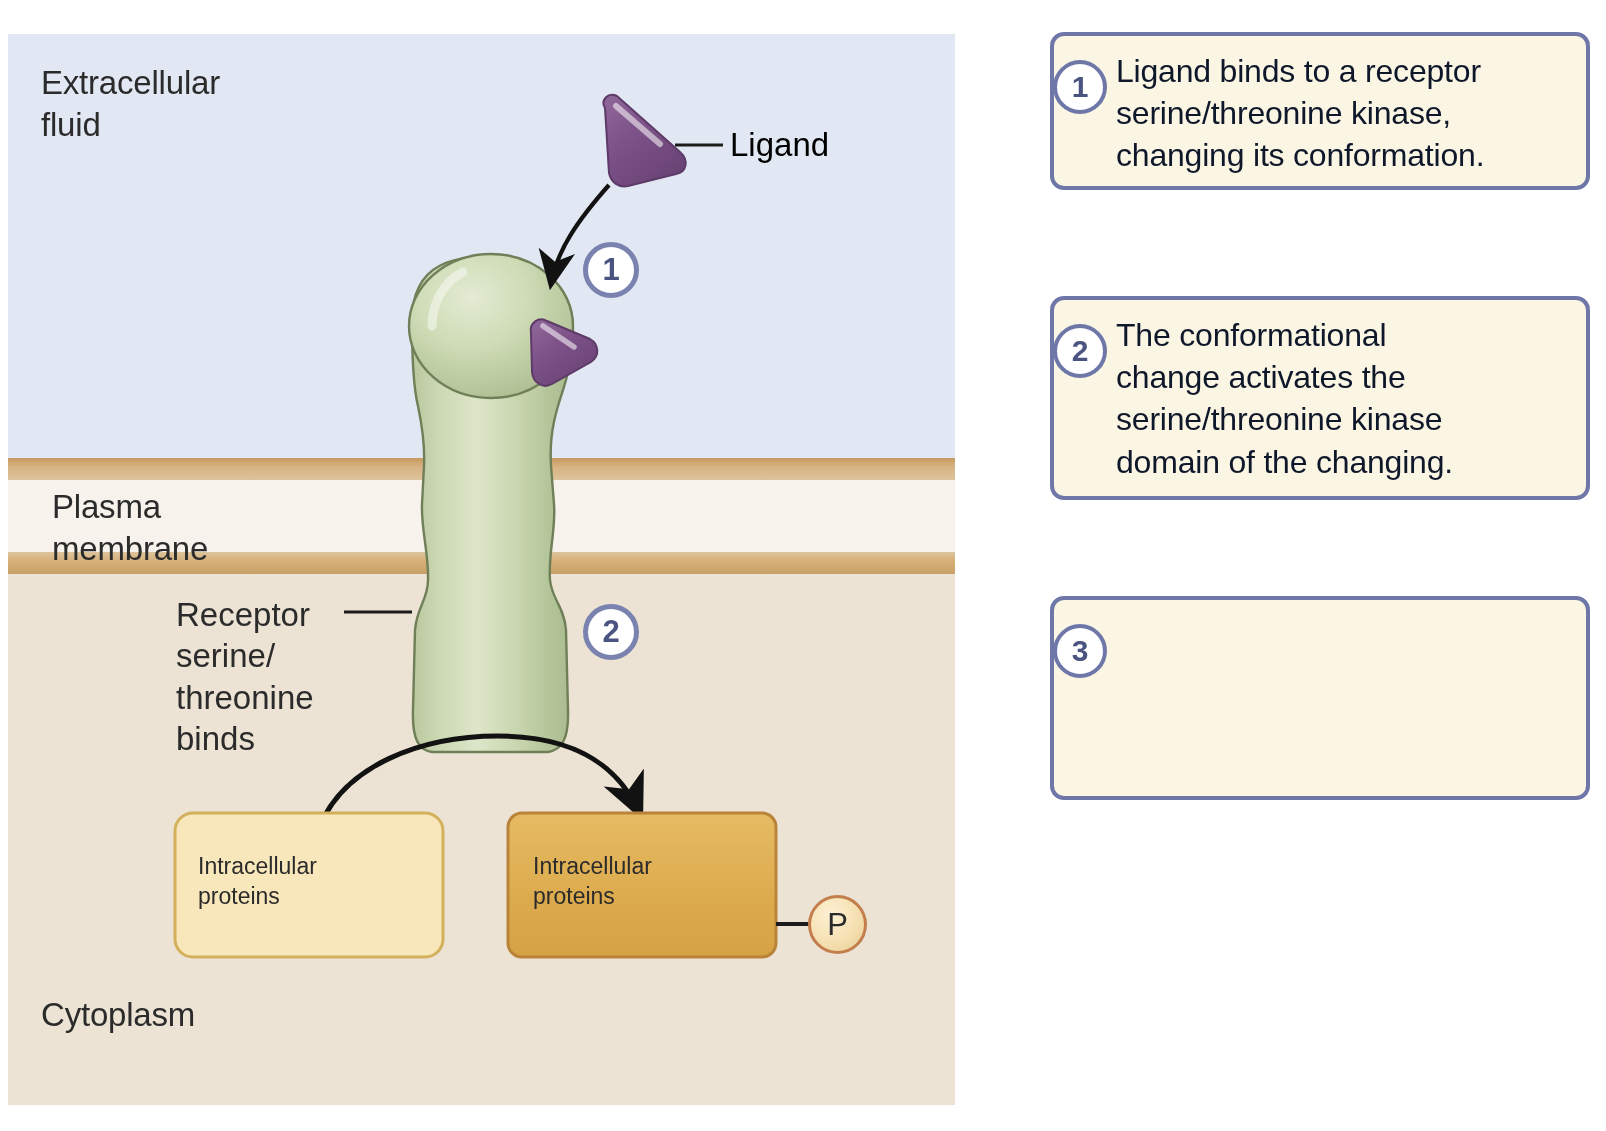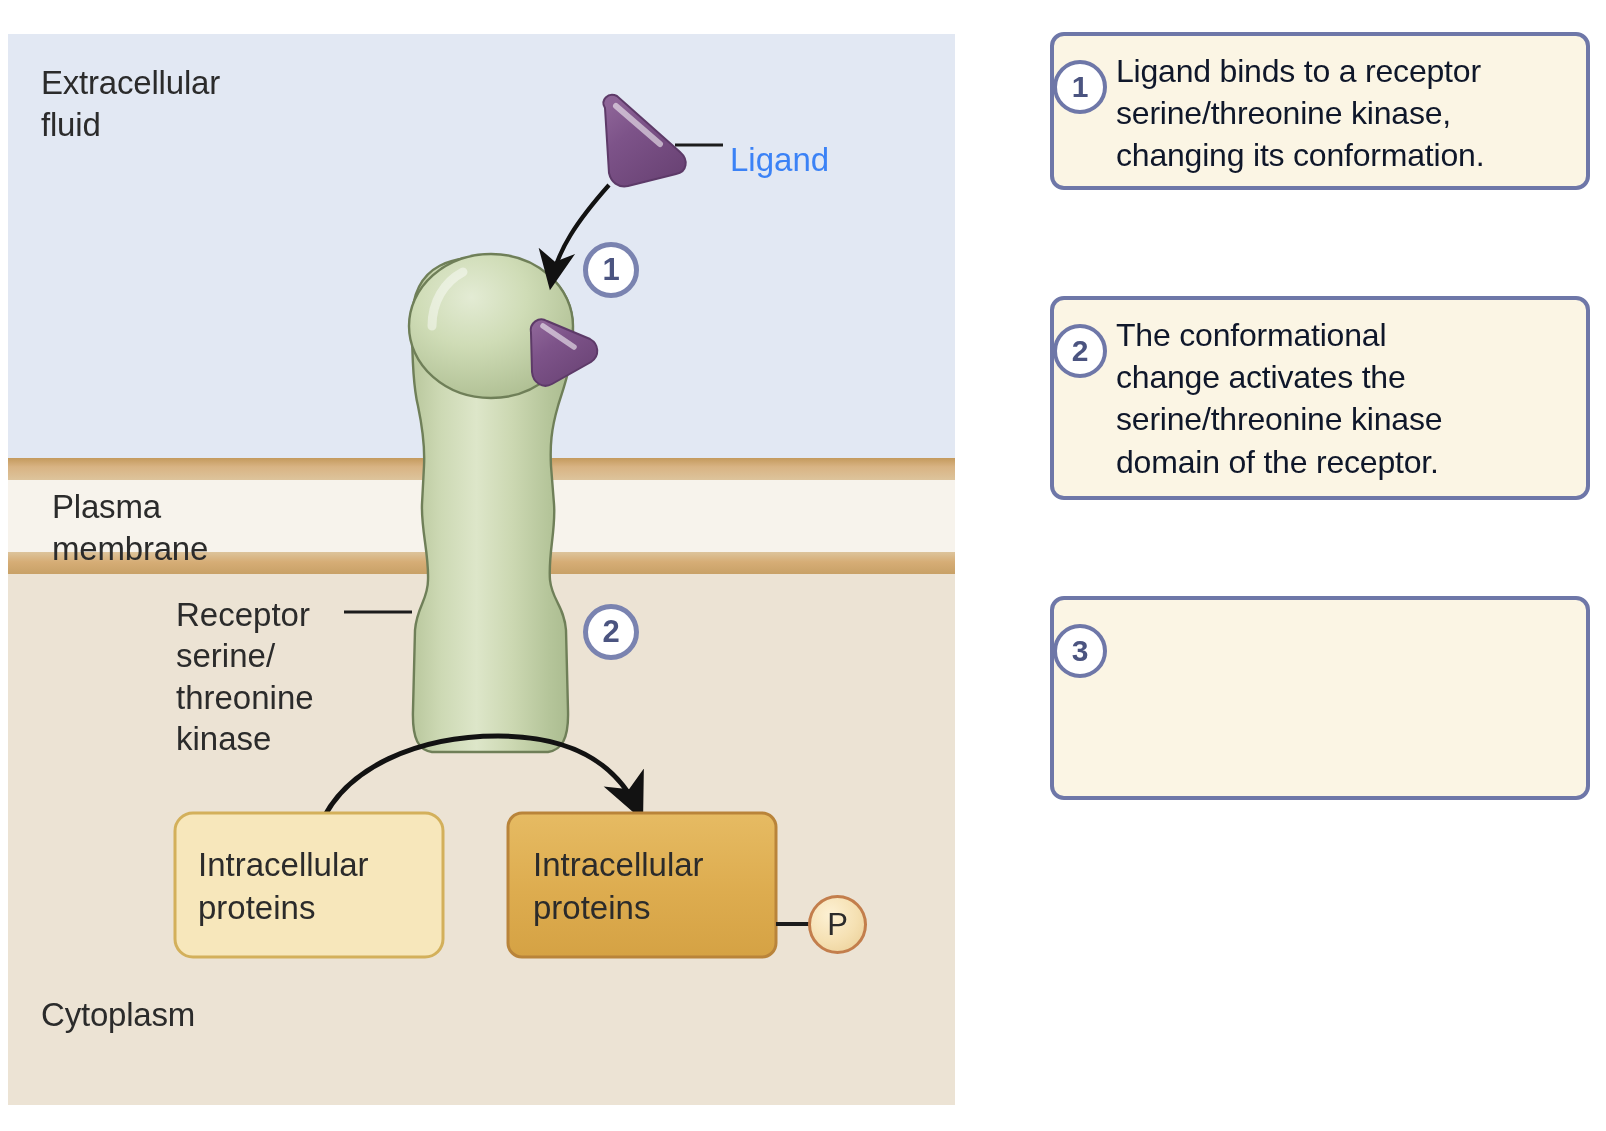--- a/index.html
+++ b/index.html
@@ -70,22 +70,21 @@
   }
   #label-ecf { left: 33px; top: 28px; }
   #label-membrane { left: 33px; top: 30px; margin-left: 11px; }
   #label-cytoplasm { left: 33px; top: 418px; }
 
   #label-ligand {
     position: absolute;
     left: 722px;
     top: 92px;
     font-size: 33px;
-    color: #3b82f6;
-    margin-top: 15px;
+    color: #000000;
   }
   #label-receptor {
     position: absolute;
     left: 168px;
     top: 560px;
     font-size: 33px;
     color: #2b2b2b;
     line-height: 1.25;
     white-space: pre-line;
   }
@@ -93,24 +92,25 @@
   #diagram-svg {
     position: absolute;
     left: 0; top: 0;
     width: 947px;
     height: 1071px;
     overflow: visible;
   }
 
   .box-label {
     position: absolute;
-    font-size: 33px;
+    font-size: 23px;
     color: #2b2b2b;
     line-height: 1.3;
     white-space: pre-line;
+    margin-top: 8px;
   }
   #proteins-left-label { left: 190px; top: 810px; }
   #proteins-right-label { left: 525px; top: 810px; }
 
   
   #callouts {
     position: absolute;
     left: 1022px;
     top: 0;
     width: 584px;
@@ -301,21 +301,21 @@
 fluid</div>
     <div class="region-label" id="label-membrane" style="top:452px;">Plasma
 membrane</div>
     <div class="region-label" id="label-cytoplasm" style="top:960px;">Cytoplasm</div>
 
     <div id="label-ligand">Ligand</div>
 
     <div id="label-receptor">Receptor
 serine/
 threonine
-kinase</div>
+binds</div>
 
     <div class="box-label" id="proteins-left-label">Intracellular
 proteins</div>
     <div class="box-label" id="proteins-right-label">Intracellular
 proteins</div>
 
     <div class="diagram-badge" id="diagram-badge-1">1</div>
     <div class="diagram-badge" id="diagram-badge-2">2</div>
 
     <div class="p-circle">P</div>
@@ -328,21 +328,21 @@
       <div class="callout-text">Ligand binds to a receptor
 serine/threonine kinase,
 changing its conformation.</div>
     </div>
 
     <div class="callout" id="callout-2">
       <div class="num-badge" id="badge-2">2</div>
       <div class="callout-text">The conformational
 change activates the
 serine/threonine kinase
-domain of the receptor.</div>
+domain of the changing.</div>
     </div>
 
     <div class="callout" id="callout-3">
       <div class="num-badge" id="badge-3">3</div>
     </div>
 
   </div>
 </div>
 
 </body></html>

